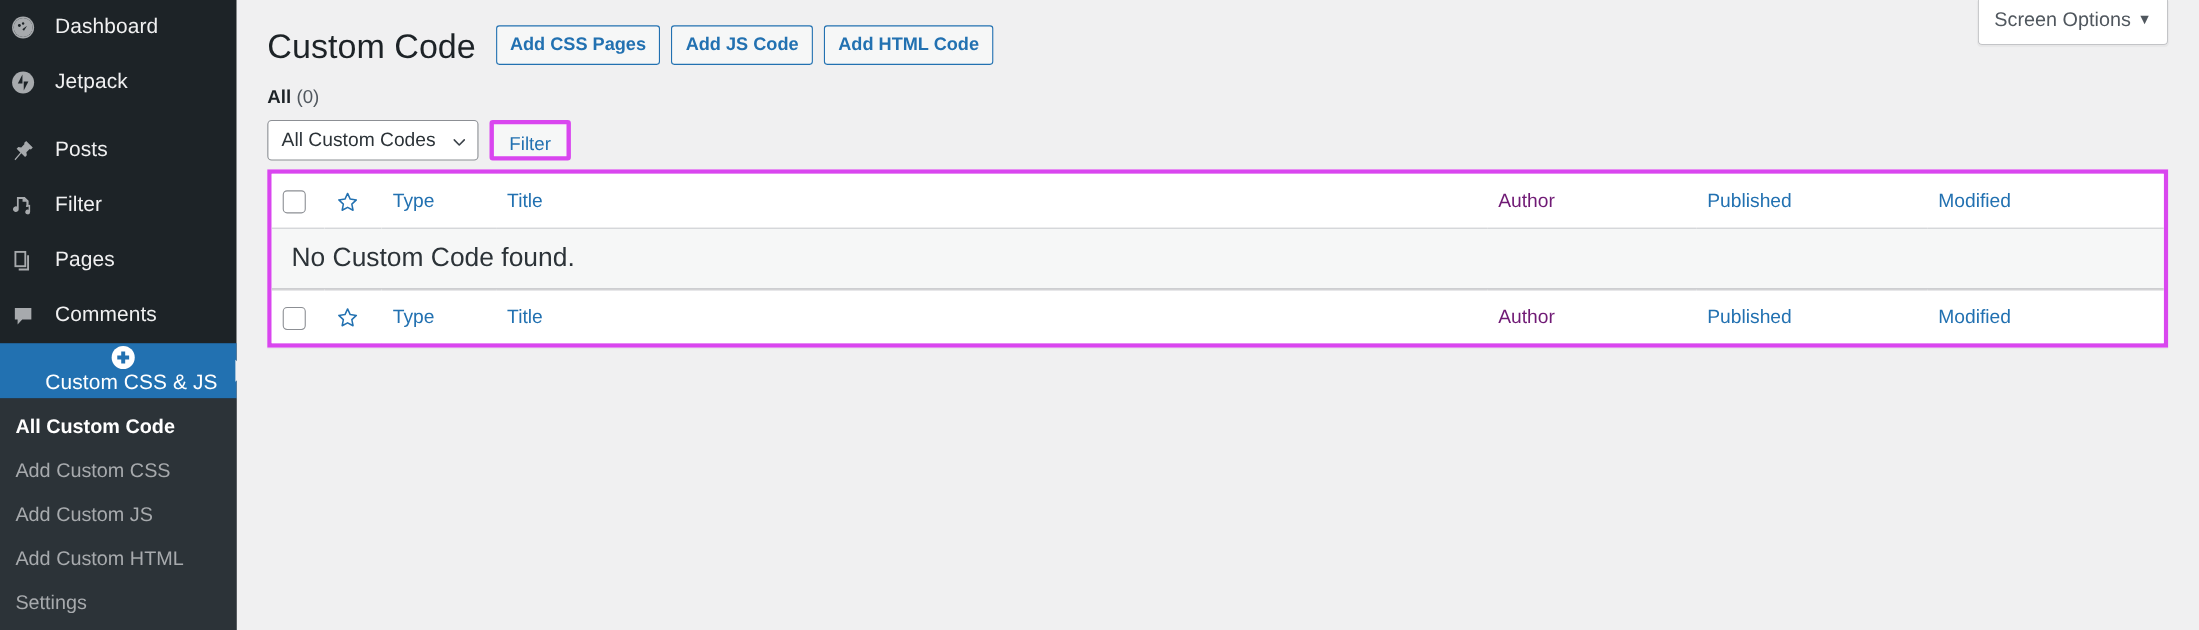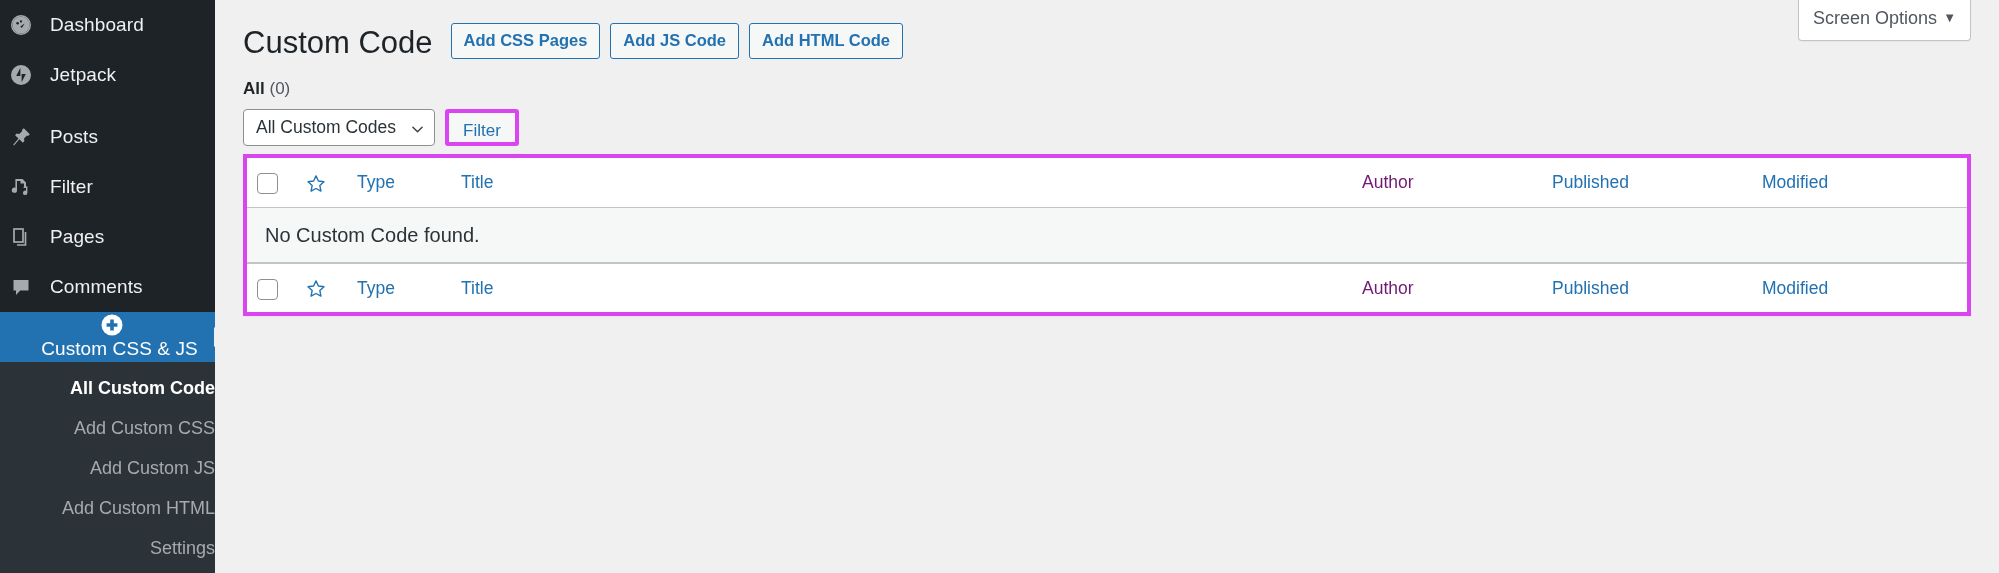--- a/index.html
+++ b/index.html
@@ -57,21 +57,20 @@
   }
   .micon svg { display: block; }
   .submenu { background: #2c3338; padding: 6px 0 10px 0; }
   .submenu-item {
     display: block;
     padding: 8px 0 8px 14px;
     font-size: 18px;
     color: #a7aaad;
     cursor: pointer;
     line-height: 24px;
-    text-align: right;
   }
   .submenu-item.current { color: #fff; font-weight: bold; }
 
   
   .wrap-outer {
     flex: 1;
     position: relative;
     background: #f0f0f1;
     padding: 0 0 0 0;
     overflow: hidden;
@@ -204,21 +203,21 @@
     border-radius: 4px;
     background: #fff;
     display: inline-block;
     vertical-align: middle;
     cursor: pointer;
   }
   .star-icon { display: inline-block; vertical-align: middle; cursor: pointer; }
   td.no-items {
     background: #f6f7f7;
     padding: 14px 18px;
-    font-size: 20px;
+    font-size: 24px;
     color: #2c3338;
     border-bottom: 1px solid #c3c4c7;
     line-height: 26px;
   }
 </style>
 </head>
 <body>
 
 <div id="app">
 

